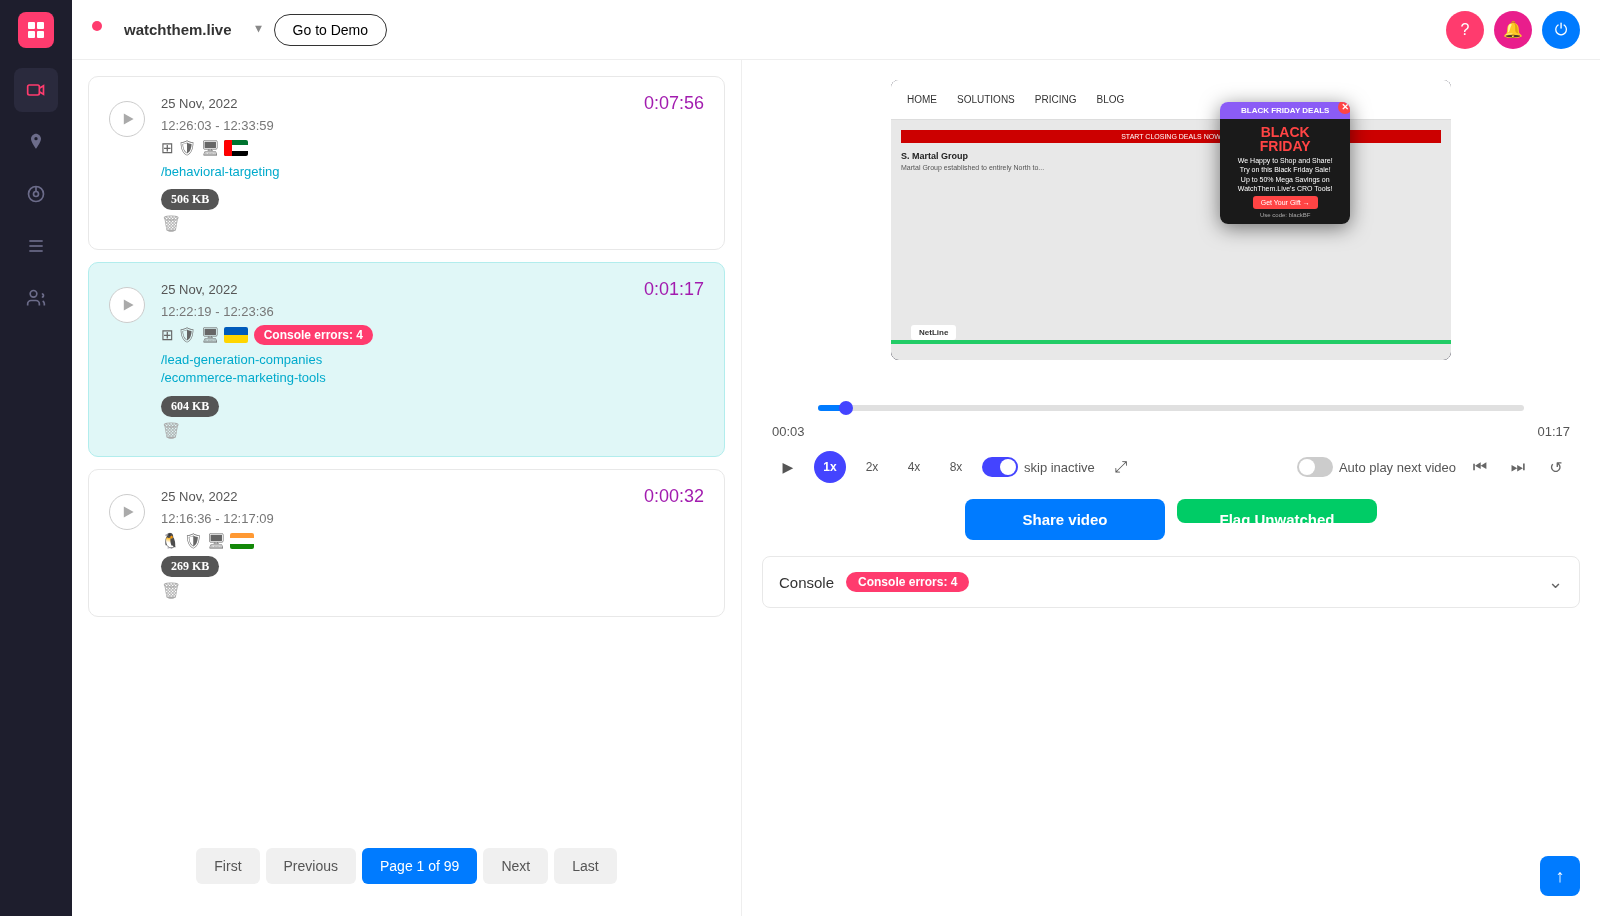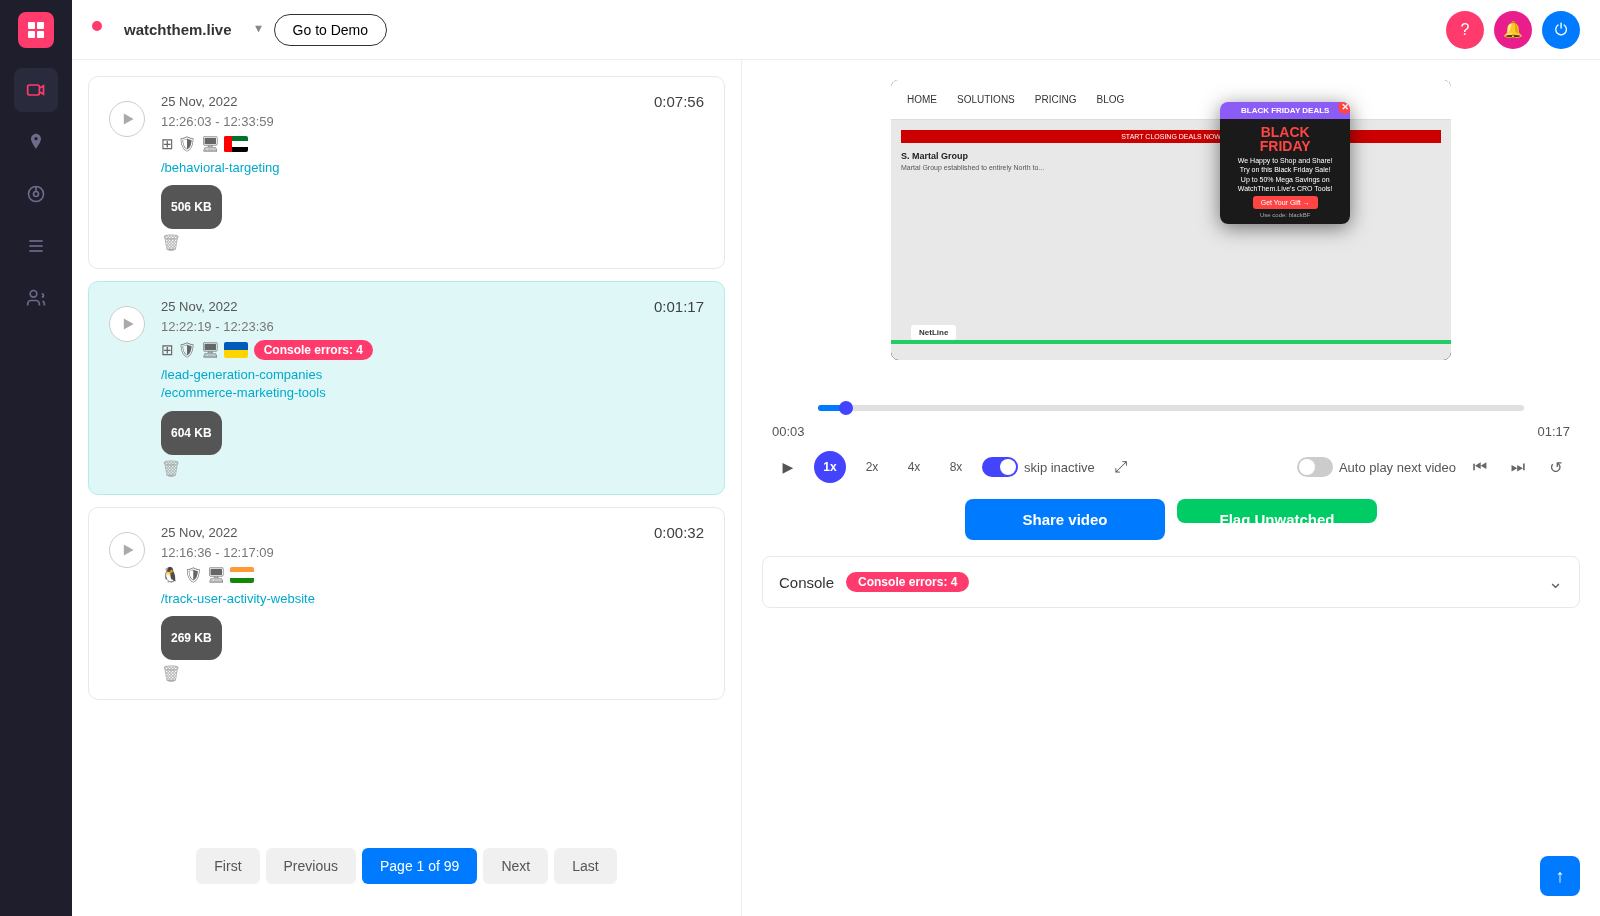--- a/index.html
+++ b/index.html
@@ -114,32 +114,33 @@
       display: flex; align-items: center; justify-content: center;
       cursor: pointer;
       flex-shrink: 0;
       margin-top: 8px;
     }
     .play-btn svg { width: 14px; height: 14px; fill: #aaa; margin-left: 2px; }
 
     .recording-info { flex: 1; }
     .recording-meta-row { display: flex; justify-content: space-between; align-items: center; margin-bottom: 4px; }
     .recording-date { font-size: 13px; color: #555; font-weight: 500; }
-    .recording-duration { font-size: 15px; color: #404040; font-weight: 500; }
+    .recording-duration { font-size: 18px; color: #a21caf; font-weight: 500; }
     .recording-time { font-size: 13px; color: #777; margin-bottom: 6px; }
     .recording-path { font-size: 13px; color: #00aacc; cursor: pointer; text-decoration: none; display: block; margin-bottom: 8px; line-height: 1.4; }
     .tags-row { display: flex; gap: 6px; align-items: center; flex-wrap: wrap; margin-bottom: 6px; }
     .tag-icons { display: flex; gap: 4px; align-items: center; }
     .tag-size {
       background: #555;
       color: white;
       border-radius: 12px;
-      padding: 15px 10px;
+      padding: 3px 10px;
       font-size: 12px;
       font-weight: 600;
+      font-family: Liberation Serif, serif;
     }
     .tag-error {
       background: #ff3b6e;
       color: white;
       border-radius: 12px;
       padding: 3px 10px;
       font-size: 12px;
       font-weight: 600;
     }
     .trash-icon {
@@ -552,21 +553,20 @@
           </div>
           <div class="recording-time">12:16:36 - 12:17:09</div>
           <div class="tags-row">
             <div class="tag-icons">
               <span class="os-icon">🐧</span>
               <span class="os-icon">🛡</span>
               <span class="os-icon">🖥</span>
               <span class="flag flag-india"></span>
             </div>
           </div>
-          <a class="recording-path" href="#">/track-user-activity-website</a>
           <div style="display:flex;gap:8px;align-items:center;">
             <span class="tag-size">269 KB</span>
           </div>
           <div class="trash-icon">🗑</div>
         </div>
       </div>
 
       <div class="pagination">
         <button class="page-btn">First</button>
         <button class="page-btn">Previous</button>

